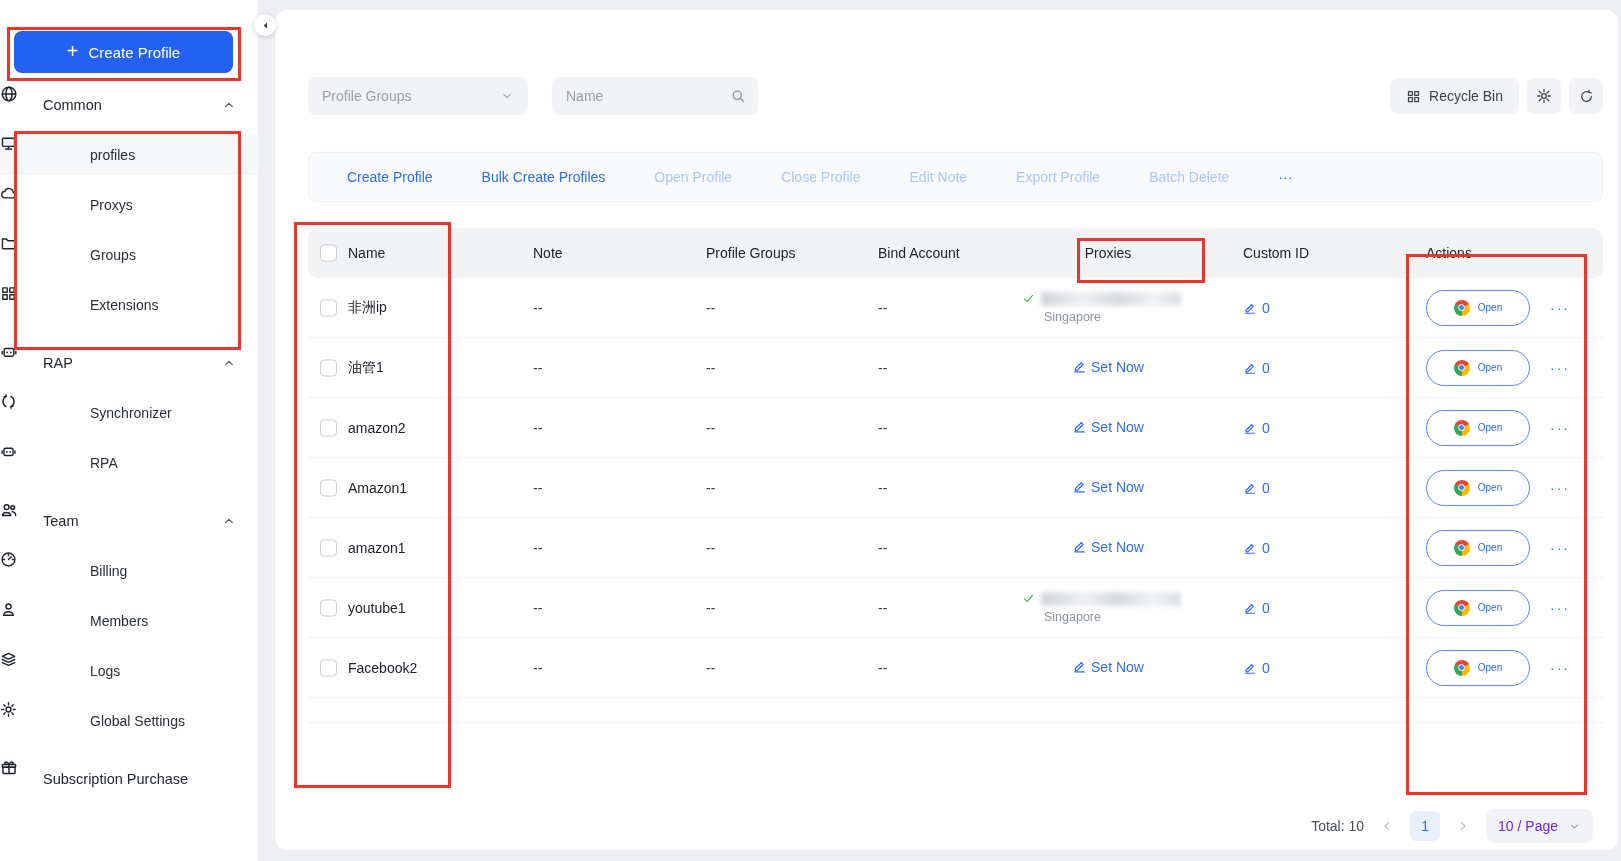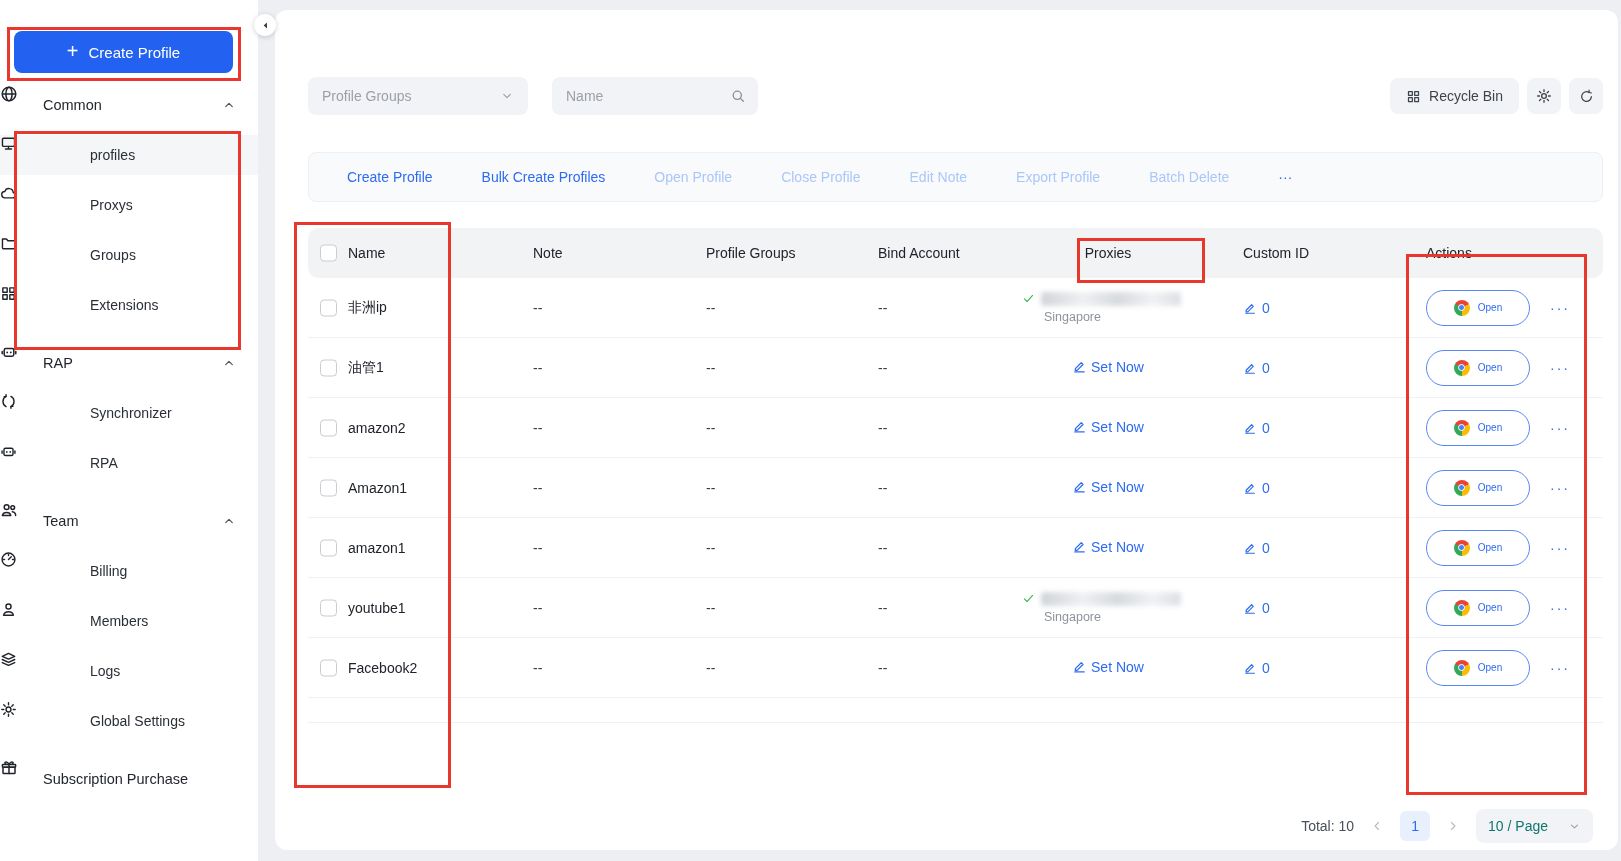--- a/index.html
+++ b/index.html
@@ -98,21 +98,21 @@
   .more-dots{color:#2e6bf0;letter-spacing:2px;cursor:pointer;}
   .table-endline{height:25px;border-bottom:1px solid #eef0f2;}
 
   
   .pagination{position:absolute;right:25px;top:798px;height:36px;display:flex;align-items:center;
     gap:16px;font-size:14px;color:#4a5058;}
   .pg-arrow{color:#b6bbc2;cursor:pointer;display:flex;align-items:center;}
   .pg-current{width:30px;height:30px;border-radius:6px;background:#e8f0fe;color:#2e6bf0;
     text-align:center;line-height:30px;cursor:pointer;}
   .pg-size{height:34px;background:#f2f3f6;border-radius:8px;display:flex;align-items:center;
-    padding:0 12px;gap:20px;color:#0f766e;cursor:pointer;}
+    padding:0 12px;gap:10px;color:#6d28d9;cursor:pointer;}
   .pg-size .chev{color:#9aa0a8;}
 
   
   .anno{position:absolute;border:3px solid #e8382d;z-index:50;pointer-events:none;}
 </style>
 </head>
 <body>
 
 <div class="screen">
 

